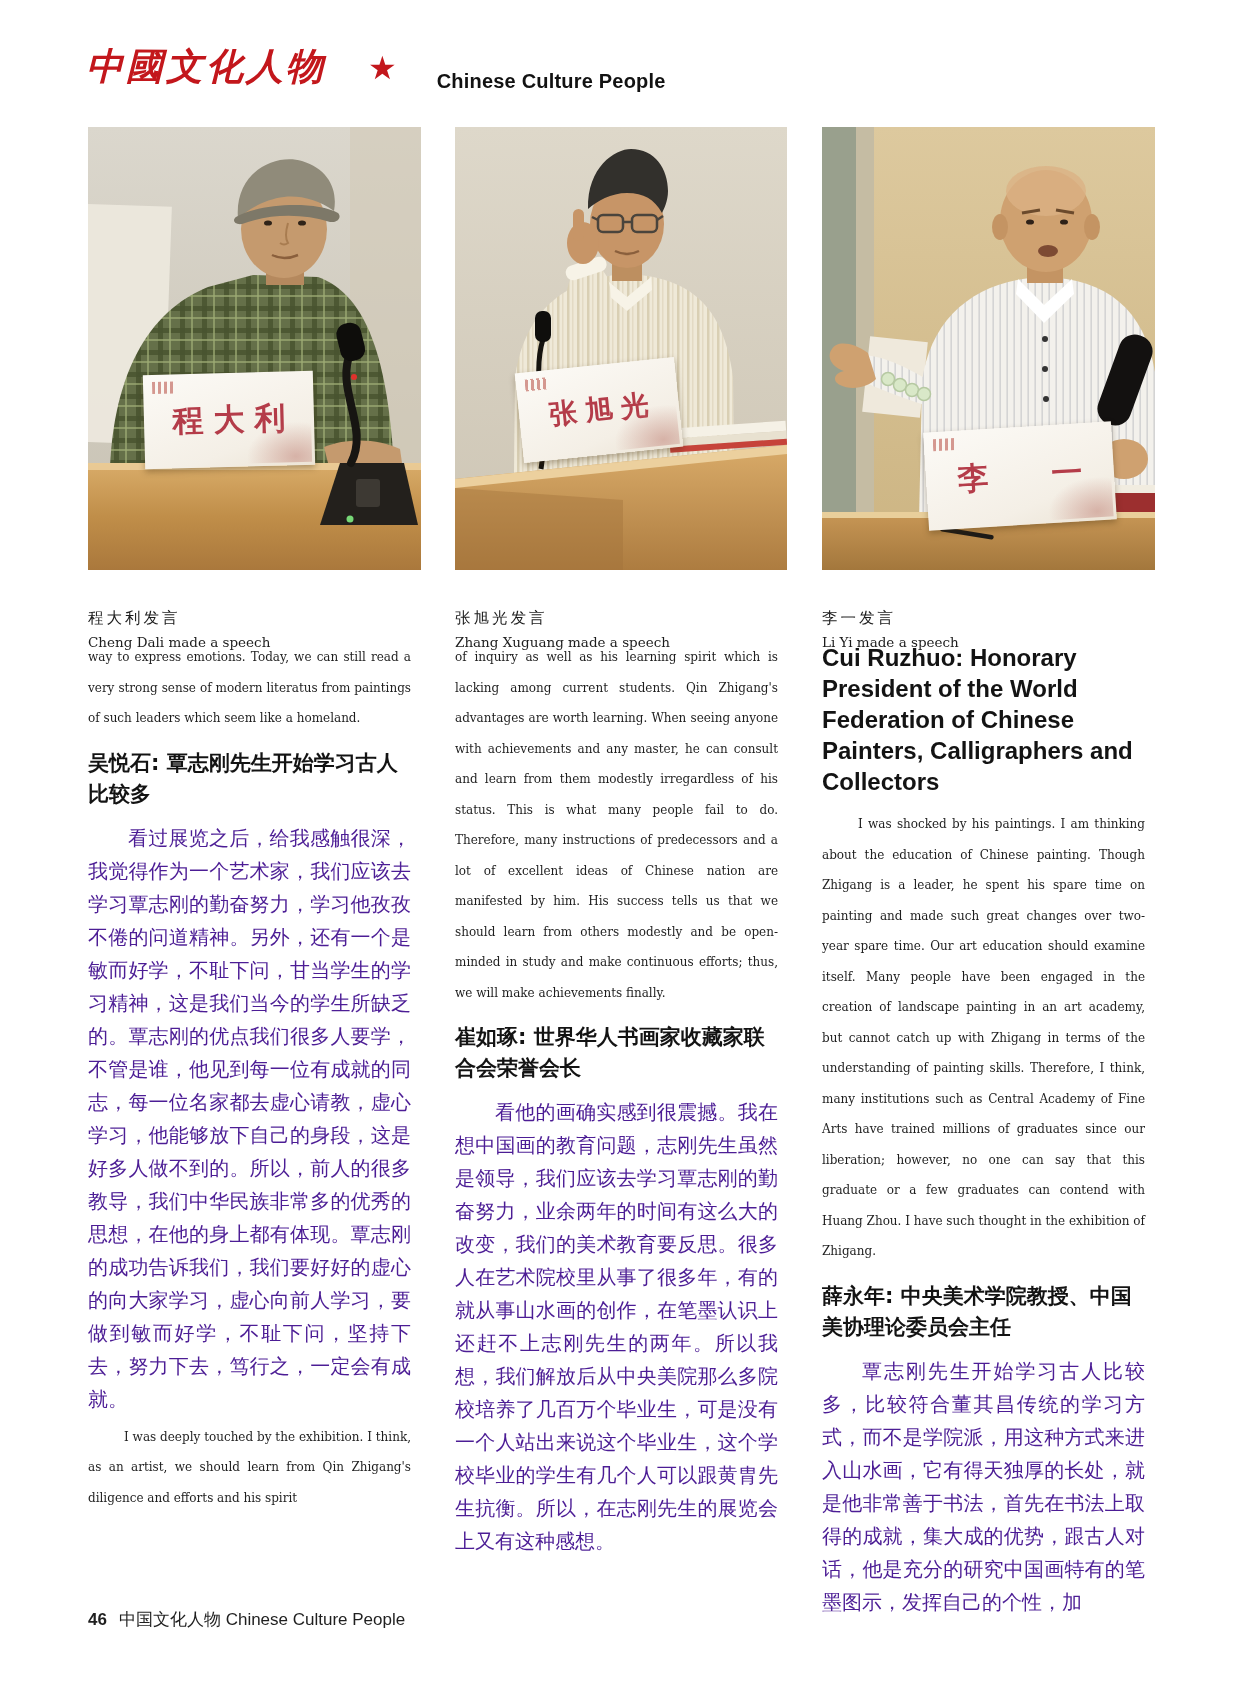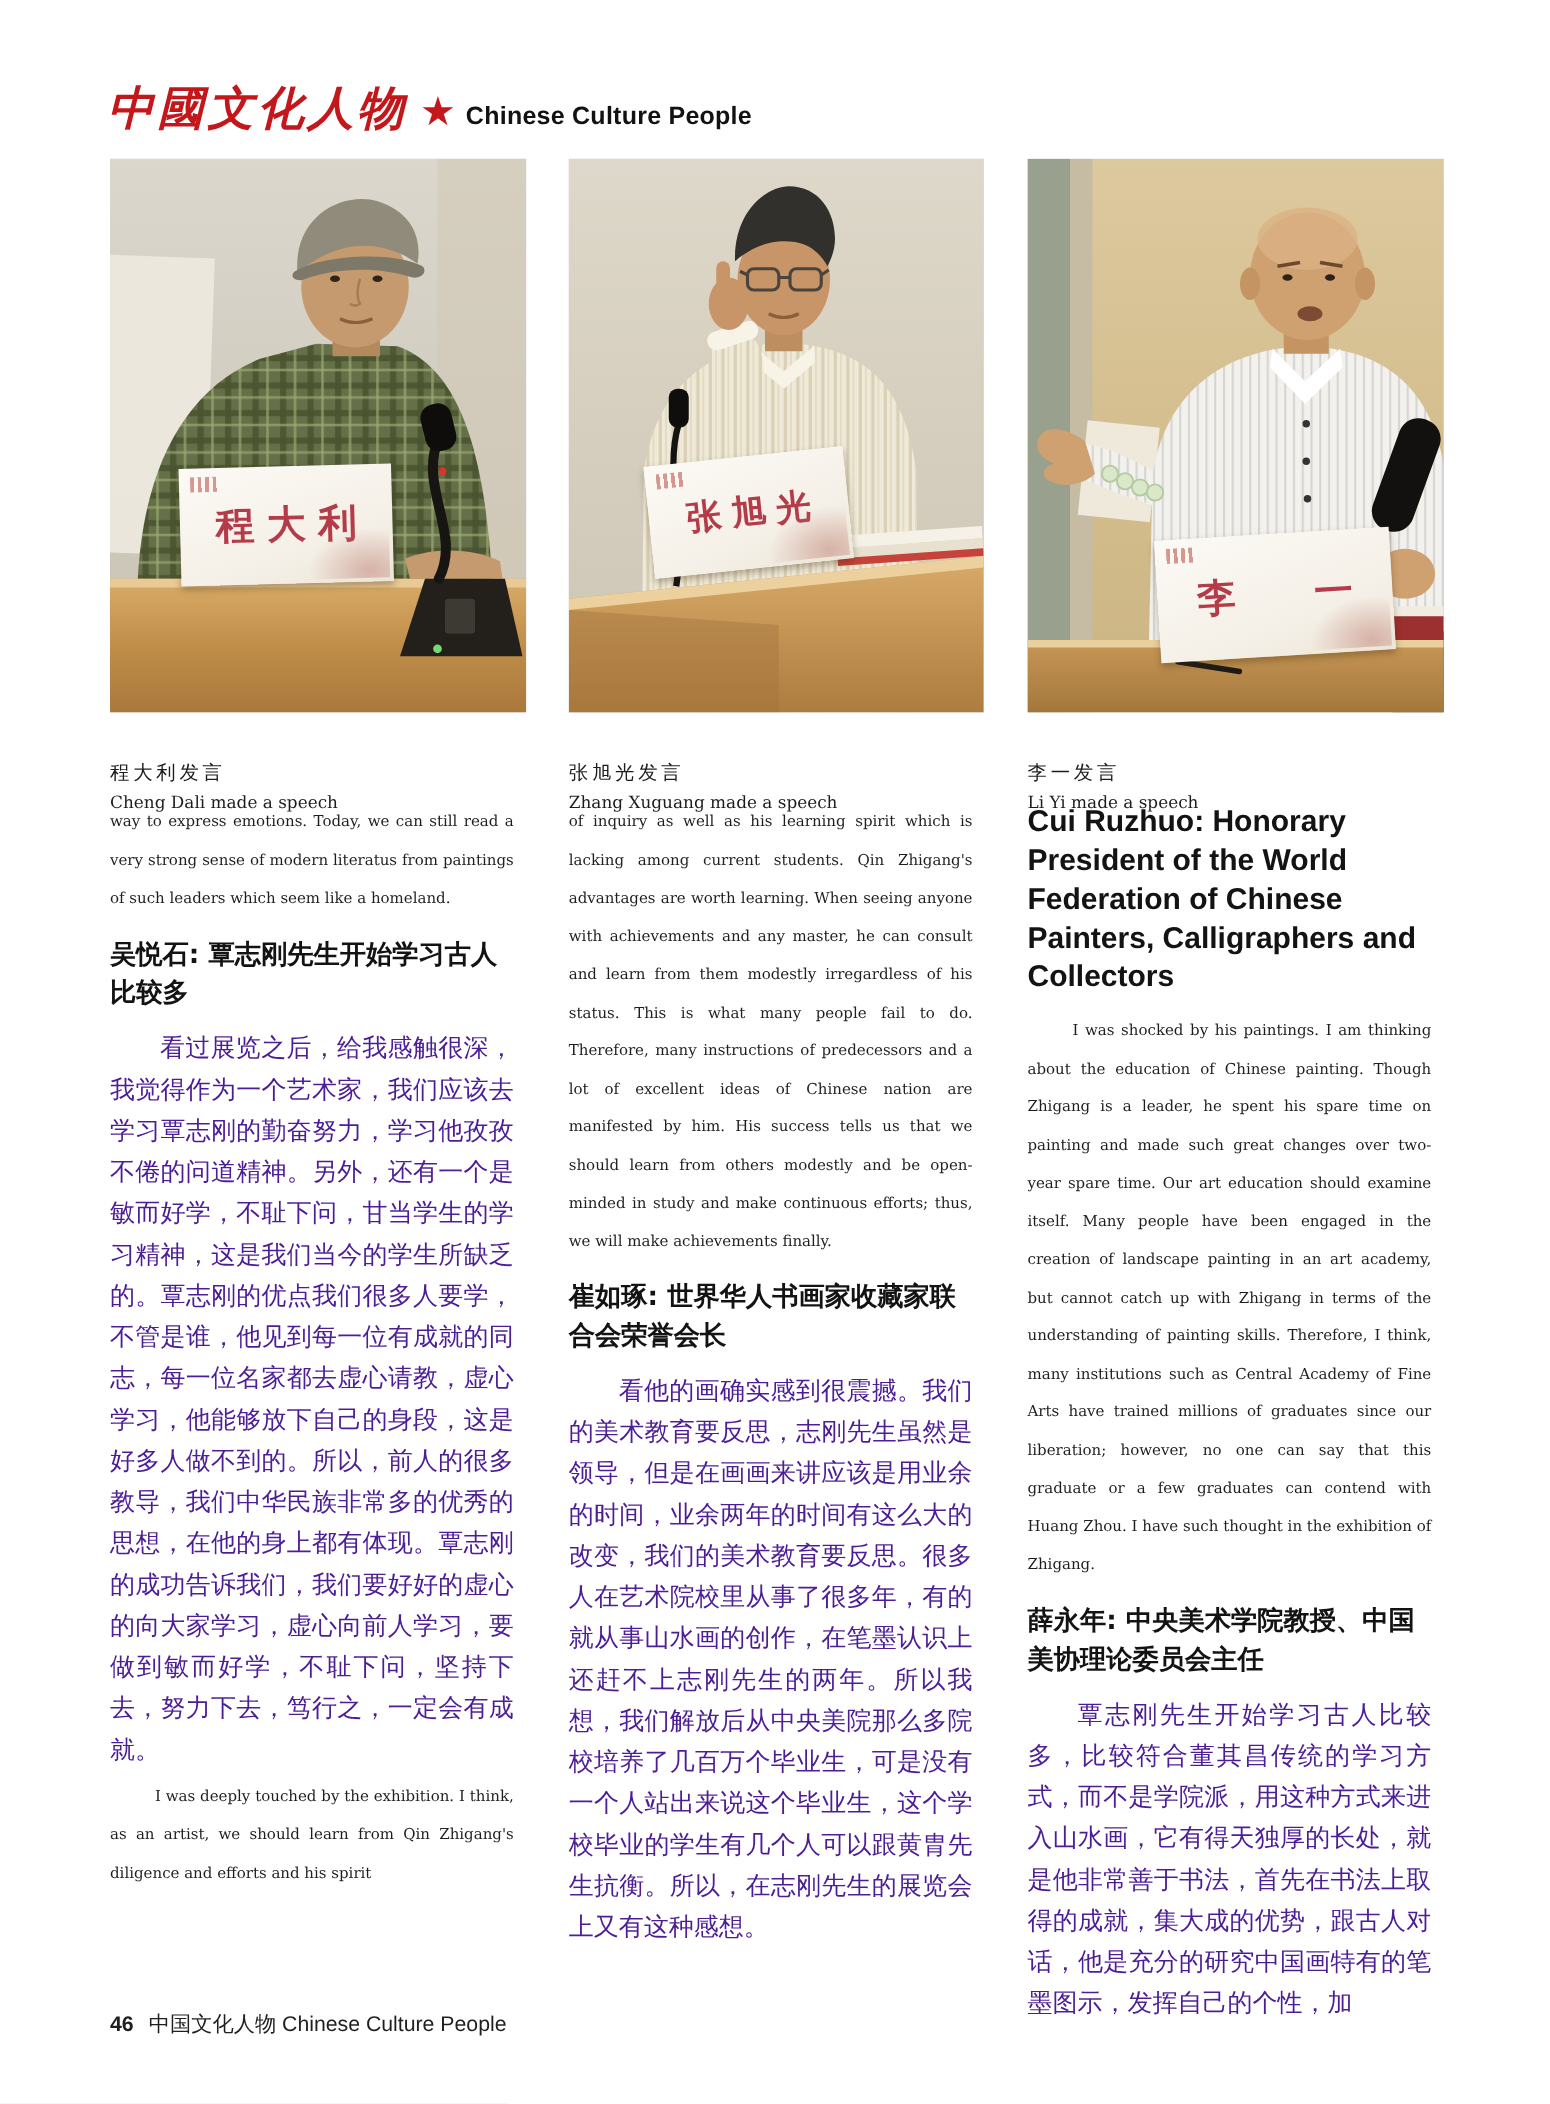--- a/index.html
+++ b/index.html
@@ -1,20 +1,20 @@
 <!DOCTYPE html>
 <html><head>
 <meta charset="utf-8">
 <style>
   html,body{margin:0;padding:0;background:#e9e9e9;}
   .page{position:relative;width:1240px;height:1683px;background:#ffffff;margin:0 auto;overflow:hidden;
         font-family:"DejaVu Serif",serif;}
 
   
-  .masthead{position:absolute;left:86px;top:60px;display:flex;align-items:flex-end;}
+  .masthead{position:absolute;left:86px;top:48px;display:flex;align-items:flex-start;gap:32px;}
   .logo-zh{font-family:"DejaVu Serif",serif;font-weight:bold;font-style:italic;
            font-size:37px;color:#c3171c;letter-spacing:3px;line-height:1;}
   .logo-star{color:#c3171c;font-size:32px;margin:4px 8px 0 10px;line-height:1;font-style:normal;}
   .logo-en{font-family:"Liberation Sans",sans-serif;font-weight:bold;font-size:20px;color:#121212;
            margin-top:22px;letter-spacing:0.2px;}
 
   
   .photo{position:absolute;top:127px;height:443px;overflow:hidden;background:#d5d0c5;}
   #photo1{left:88px;width:333px;}
   #photo2{left:455px;width:332px;}
@@ -266,21 +266,21 @@
   <div class="col" id="col1">
     <p class="p-en">way to express emotions. Today, we can still read a very strong sense of modern literatus from paintings of such leaders which seem like a homeland.</p>
     <h3 class="h-zh">吴悦石: 覃志刚先生开始学习古人比较多</h3>
     <p class="p-zh">看过展览之后，给我感触很深，我觉得作为一个艺术家，我们应该去学习覃志刚的勤奋努力，学习他孜孜不倦的问道精神。另外，还有一个是敏而好学，不耻下问，甘当学生的学习精神，这是我们当今的学生所缺乏的。覃志刚的优点我们很多人要学，不管是谁，他见到每一位有成就的同志，每一位名家都去虚心请教，虚心学习，他能够放下自己的身段，这是好多人做不到的。所以，前人的很多教导，我们中华民族非常多的优秀的思想，在他的身上都有体现。覃志刚的成功告诉我们，我们要好好的虚心的向大家学习，虚心向前人学习，要做到敏而好学，不耻下问，坚持下去，努力下去，笃行之，一定会有成就。</p>
     <p class="p-en indent">I was deeply touched by the exhibition. I think, as an artist, we should learn from Qin Zhigang's diligence and efforts and his spirit</p>
   </div>
 
   <div class="col" id="col2">
     <p class="p-en">of inquiry as well as his learning spirit which is lacking among current students. Qin Zhigang's advantages are worth learning. When seeing anyone with achievements and any master, he can consult and learn from them modestly irregardless of his status. This is what many people fail to do. Therefore, many instructions of predecessors and a lot of excellent ideas of Chinese nation are manifested by him. His success tells us that we should learn from others modestly and be open-minded in study and make continuous efforts; thus, we will make achievements finally.</p>
     <h3 class="h-zh">崔如琢: 世界华人书画家收藏家联合会荣誉会长</h3>
-    <p class="p-zh">看他的画确实感到很震撼。我们的美术教育要反思，志刚先生虽然是领导，但是在画画来讲应该是用业余的时间，业余两年的时间有这么大的改变，我们的美术教育要反思。很多人在艺术院校里从事了很多年，有的就从事山水画的创作，在笔墨认识上还赶不上志刚先生的两年。所以我想，我们解放后从中央美院那么多院校培养了几百万个毕业生，可是没有一个人站出来说这个毕业生，这个学校毕业的学生有几个人可以跟黄胄先生抗衡。所以，在志刚先生的展览会上又有这种感想。</p>
+    <p class="p-zh">看他的画确实感到很震撼。我在想中国画的教育问题，志刚先生虽然是领导，我们应该去学习覃志刚的勤奋努力，业余两年的时间有这么大的改变，我们的美术教育要反思。很多人在艺术院校里从事了很多年，有的就从事山水画的创作，在笔墨认识上还赶不上志刚先生的两年。所以我想，我们解放后从中央美院那么多院校培养了几百万个毕业生，可是没有一个人站出来说这个毕业生，这个学校毕业的学生有几个人可以跟黄胄先生抗衡。所以，在志刚先生的展览会上又有这种感想。</p>
   </div>
 
   <div class="col" id="col3">
     <h3 class="h-en" style="margin-top:0;">Cui Ruzhuo: Honorary President of the World Federation of Chinese Painters, Calligraphers and Collectors</h3>
     <p class="p-en indent">I was shocked by his paintings. I am thinking about the education of Chinese painting. Though Zhigang is a leader, he spent his spare time on painting and made such great changes over two-year spare time. Our art education should examine itself. Many people have been engaged in the creation of landscape painting in an art academy, but cannot catch up with Zhigang in terms of the understanding of painting skills. Therefore, I think, many institutions such as Central Academy of Fine Arts have trained millions of graduates since our liberation; however, no one can say that this graduate or a few graduates can contend with Huang Zhou. I have such thought in the exhibition of Zhigang.</p>
     <h3 class="h-zh">薛永年: 中央美术学院教授、中国美协理论委员会主任</h3>
     <p class="p-zh">覃志刚先生开始学习古人比较多，比较符合董其昌传统的学习方式，而不是学院派，用这种方式来进入山水画，它有得天独厚的长处，就是他非常善于书法，首先在书法上取得的成就，集大成的优势，跟古人对话，他是充分的研究中国画特有的笔墨图示，发挥自己的个性，加</p>
   </div>
 
   <div class="footer">

